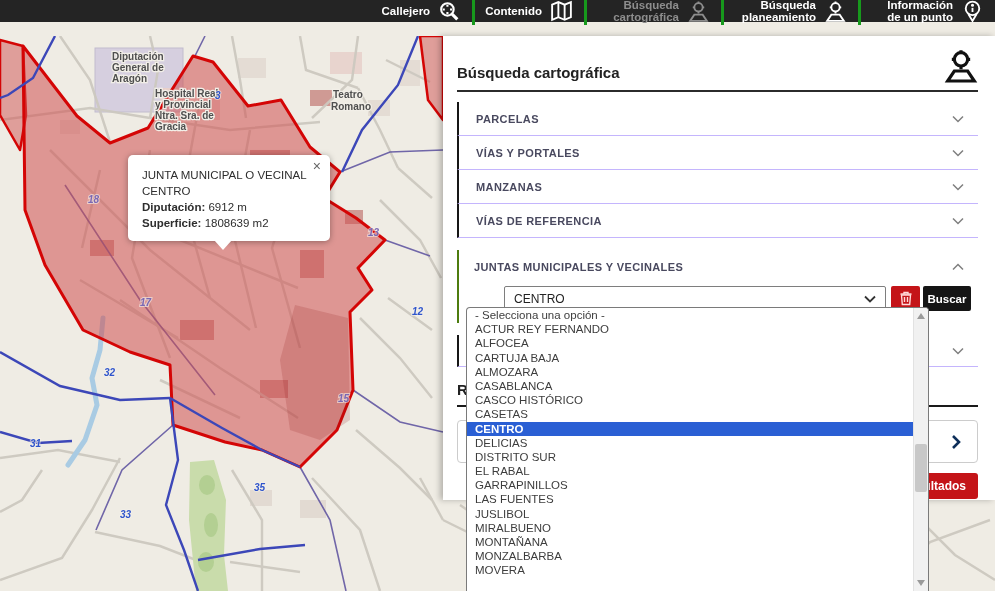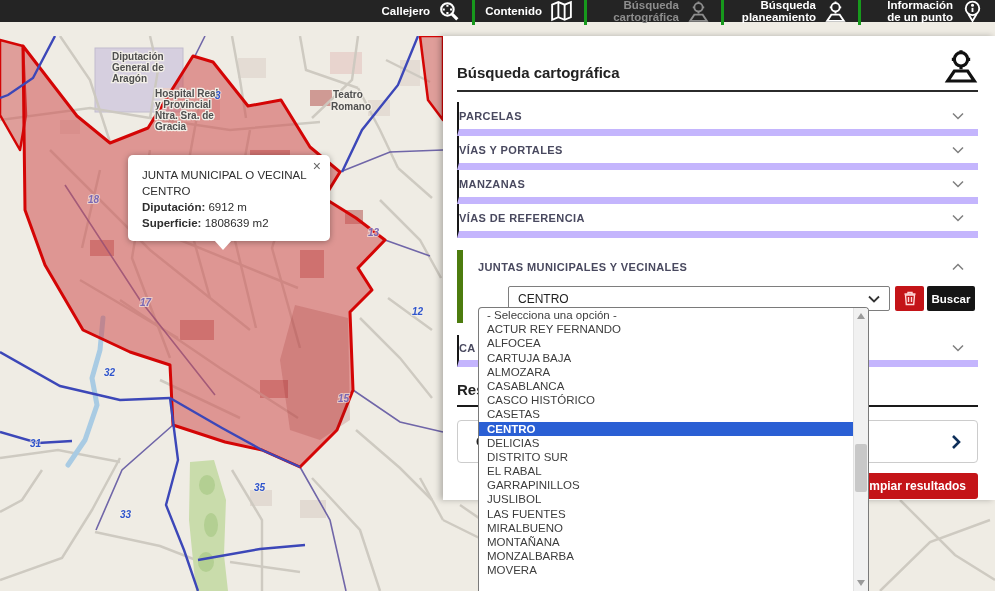--- a/index.html
+++ b/index.html
@@ -39,24 +39,24 @@
   .popup-close{position:absolute;top:4px;right:9px;font-size:14px;color:#666;cursor:pointer;line-height:14px}
 
   
   .panel{position:absolute;left:443px;top:36px;width:552px;height:464px;background:#fff;
     box-shadow:-3px 0 6px rgba(0,0,0,.25);z-index:20;padding:0 17px 0 14px}
   .panel-title{margin-top:28px;font-size:15px;font-weight:bold;color:#222;
     border-bottom:2px solid #2b2b2b;padding-bottom:9px}
   .panel-icon{position:absolute;right:14px;top:10px;width:40px;height:40px;color:#111}
   .acc-list{margin-top:10px}
   .acc{position:relative;height:34px;display:flex;align-items:center;border-left:2px solid #161616;
-    border-bottom:7px solid #c4b5fd;cursor:pointer;background:#fff}
+    border-bottom:1px solid #c4b5fd;padding-left:17px;cursor:pointer;background:#fff}
   .acc-label{font-size:11px;font-weight:bold;letter-spacing:.4px;color:#49495f}
   .acc-chev{position:absolute;right:14px;width:12px;height:8px;color:#7f7f7f}
-  .acc-expanded{border-left:6px solid #4d7c0f;margin-top:12px;padding-bottom:12px}
+  .acc-expanded{border-left:2px solid #4d7c0f;margin-top:12px;padding-bottom:12px}
   .acc-expanded .acc{border-left:none;border-bottom:none;padding-left:15px}
   .controls{display:flex;align-items:center;margin:2px 0 0 45px;height:25px}
   .select-box{width:382px;height:25px;border:1px solid #7e7e7e;border-radius:2px;background:#fff;
     display:flex;align-items:center;justify-content:space-between;padding:0 9px;cursor:pointer}
   .select-box .sel-text{font-size:12px;color:#222}
   .sel-chev{width:12px;height:8px;color:#333}
   .trash-btn{width:29px;height:25px;margin-left:5px;background:var(--danger-red);border:none;border-radius:2px;
     display:flex;align-items:center;justify-content:center;cursor:pointer}
   .trash-btn svg{width:14px;height:15px;color:#ffd9d9}
   .buscar-btn{width:48px;height:25px;margin-left:3px;background:#151515;border:none;border-radius:2px;
@@ -67,21 +67,21 @@
     border-bottom:2px solid #1a1a1a;padding-bottom:7px}
   .result-card{margin-top:13px;height:43px;border:1px solid #ccc;border-radius:4px;background:#fff;
     display:flex;align-items:center;justify-content:space-between;padding:0 16px 0 18px;cursor:pointer}
   .result-label{font-size:12px;font-weight:bold;color:#222}
   .result-chev{width:10px;height:16px;color:#0e2f5a}
   .clear-row{display:flex;justify-content:flex-end;margin-top:10px}
   .clear-btn{background:var(--danger-red);border:none;border-radius:3px;color:#fff;font-size:12px;
     font-weight:bold;font-family:"Liberation Sans",sans-serif;padding:6px 12px;cursor:pointer}
 
   
-  .dropdown{position:absolute;left:478px;top:307px;width:391px;height:284px;background:#fff;
+  .dropdown{position:absolute;left:466px;top:307px;width:463px;height:284px;background:#fff;
     border:1px solid #7a7a7a;border-bottom:none;border-radius:4px 4px 0 0;z-index:30;display:flex;overflow:hidden}
   .dd-options{flex:1;overflow:hidden}
   .dd-option{height:14.2px;line-height:14.2px;font-size:11.5px;color:#3d3d3d;padding-left:8px;
     white-space:nowrap;overflow:hidden;cursor:pointer}
   .dd-option.selected{background:var(--selection-blue);color:#fff;font-weight:bold}
   .dd-scrollbar{position:relative;width:15px;background:#f1f1f1;border-left:1px solid #e2e2e2}
   .sb-arrow{position:absolute;left:3px;width:0;height:0;cursor:pointer}
   .sb-arrow.up{top:5px;border-left:4.5px solid transparent;border-right:4.5px solid transparent;border-bottom:6px solid #9a9a9a}
   .sb-arrow.down{bottom:5px;border-left:4.5px solid transparent;border-right:4.5px solid transparent;border-top:6px solid #9a9a9a}
   .sb-thumb{position:absolute;left:1px;top:136px;width:12px;height:48px;background:#c8c8c8;border-radius:2px;cursor:grab}
@@ -372,23 +372,23 @@
       <div class="dd-option selected">CENTRO</div>
 
       <div class="dd-option">DELICIAS</div>
 
       <div class="dd-option">DISTRITO SUR</div>
 
       <div class="dd-option">EL RABAL</div>
 
       <div class="dd-option">GARRAPINILLOS</div>
 
+      <div class="dd-option">LAS FUENTES</div>
+
       <div class="dd-option">JUSLIBOL</div>
-
-      <div class="dd-option">LAS FUENTES</div>
 
       <div class="dd-option">MIRALBUENO</div>
 
       <div class="dd-option">MONTAÑANA</div>
 
       <div class="dd-option">MONZALBARBA</div>
 
       <div class="dd-option">MOVERA</div>
 
     </div>

